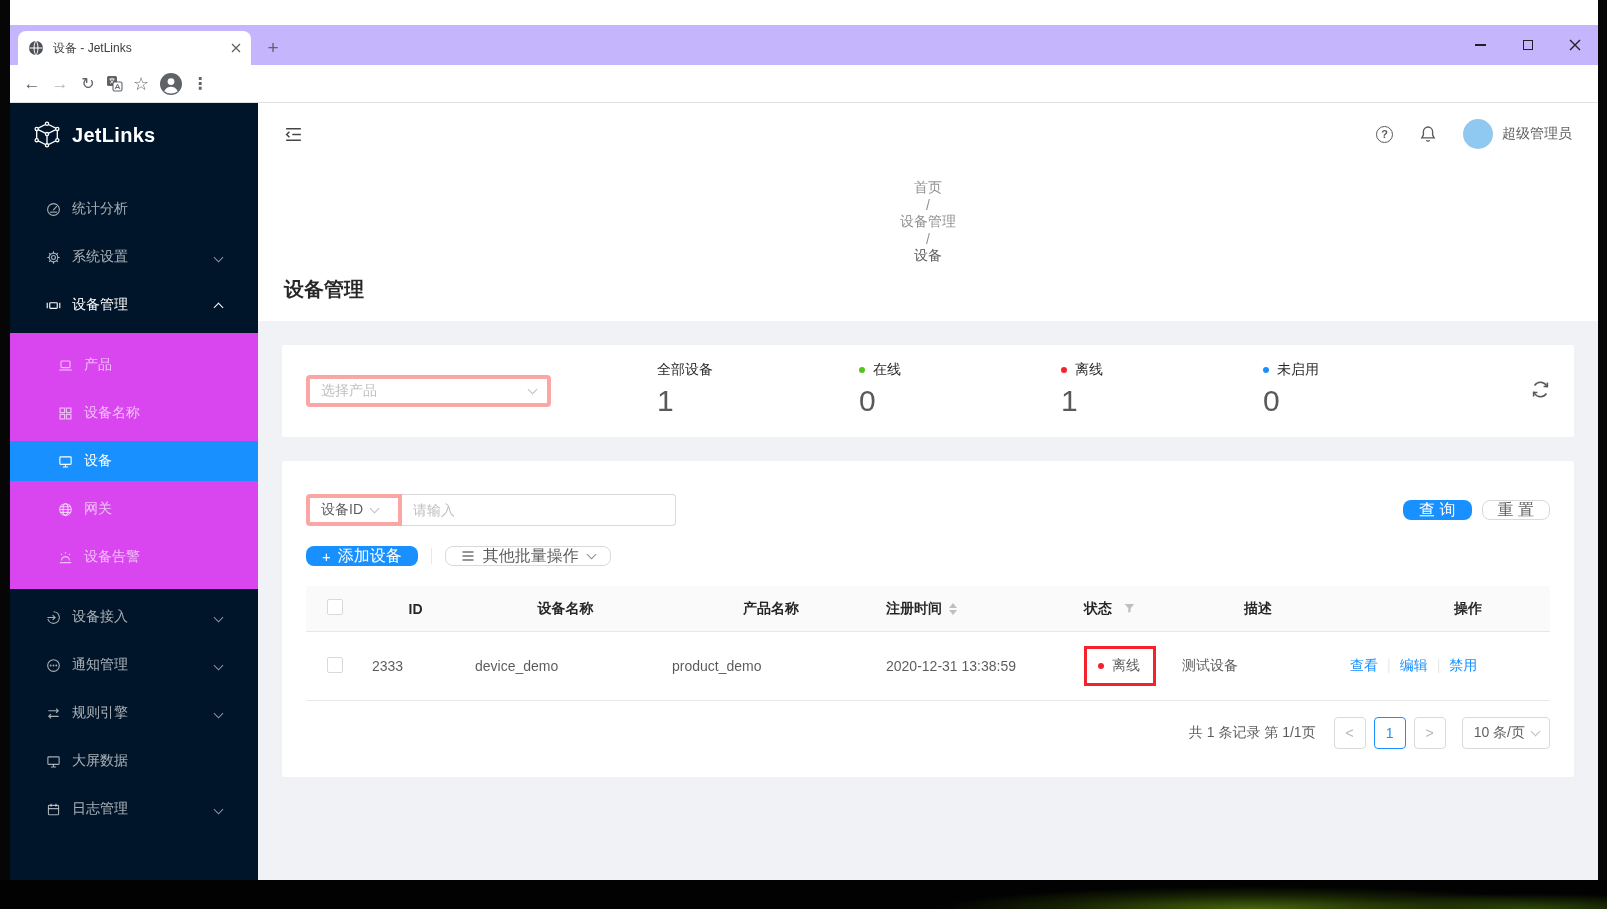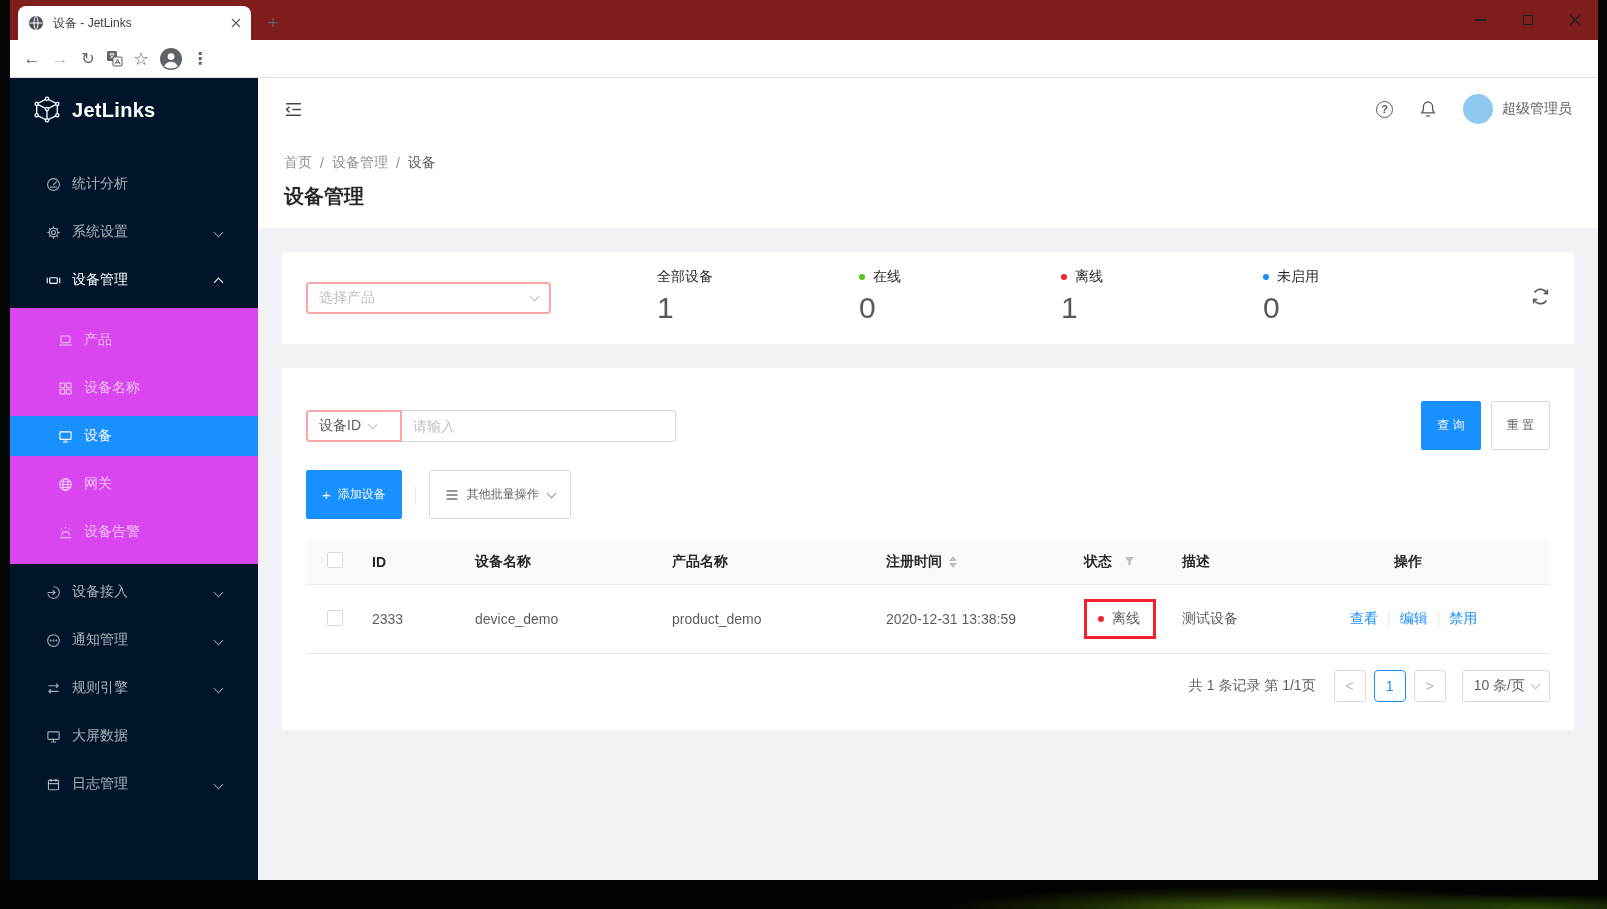--- a/index.html
+++ b/index.html
@@ -7,21 +7,21 @@
     font-family:"Liberation Sans","DejaVu Sans",sans-serif; font-size:14px; }
   body { background:#060606; position:relative; }
   .desktop-glow { position:absolute; left:0; top:880px; width:1607px; height:29px;
     background:radial-gradient(ellipse 420px 30px at 78% 100%, #47660d 0%, rgba(40,60,5,.55) 45%, transparent 75%),
                radial-gradient(ellipse 260px 22px at 95% 100%, #2c4a08 0%, transparent 70%), #020202; }
 
   
   .window { position:absolute; left:10px; top:0; width:1588px; height:887px;
     display:flex; flex-direction:column; background:#fff; }
 
-  .tabbar { height:40px; background:#7f1d1d; display:flex; align-items:flex-end; position:relative; flex:0 0 auto; }
+  .tabbar { height:40px; background:#c4b5fd; display:flex; align-items:flex-end; position:relative; flex:0 0 auto;margin-top:25px; }
   .tab { margin-left:8px; width:233px; height:34px; background:#fff; border-radius:8px 8px 0 0;
     display:flex; align-items:center; padding:0 10px; }
   .tab-title { flex:1; margin-left:9px; font-size:12px; color:#3c4043; white-space:nowrap; overflow:hidden; }
   .icon-btn { display:flex; align-items:center; justify-content:center; cursor:pointer; }
   .newtab { width:28px; height:28px; margin:0 0 4px 8px; border-radius:50%; color:#5f6368; font-size:19px; }
   .newtab::before { content:"+"; line-height:1; }
   .win-controls { position:absolute; right:0; top:0; height:40px; display:flex; }
   .win-btn { width:47px; height:40px; display:flex; align-items:center; justify-content:center; color:#202124; }
   .min-glyph { width:11px; height:1.4px; background:#202124; display:inline-block; }
   .max-glyph { width:10px; height:10px; border:1.4px solid #202124; display:inline-block; }
@@ -68,31 +68,31 @@
   .topbar-right { margin-left:auto; display:flex; align-items:center; }
   .help-ic { width:17px; height:17px; border:1.4px solid #595959; border-radius:50%; color:#595959;
     font-size:11px; display:flex; align-items:center; justify-content:center; font-weight:bold; }
   .help-ic::before { content:"?"; }
   .bell-wrap { margin-left:26px; color:#595959; }
   .user { display:flex; align-items:center; margin-left:26px; }
   .user-avatar { width:30px; height:30px; border-radius:50%; background:#8fc9f1; }
   .user-name { margin-left:9px; color:rgba(0,0,0,.65); }
 
   .pageheader { background:#fff; padding:14px 26px 18px; flex:0 0 auto; }
-  .breadcrumb { font-size:14px; color:rgba(0,0,0,.45); display:flex; align-items:center; }
+  .breadcrumb { font-size:14px; color:rgba(0,0,0,.45); display:flex; align-items:center;flex-direction:column; }
   .bc-sep { margin:0 8px; }
   .bc-current { color:rgba(0,0,0,.65); }
   .page-title { margin-top:11px; font-size:20px; font-weight:700; color:rgba(0,0,0,.85); }
 
   .content { flex:1; padding:24px; overflow:hidden; }
   .card { background:#fff; border-radius:2px; }
 
   
   .stats-card { padding:16px 24px; display:flex; align-items:center; }
-  .select { height:32px; border:2px solid #fca5a5; border-radius:4px; background:#fff;
+  .select { height:32px; border:4px solid #fca5a5; border-radius:4px; background:#fff;
     display:flex; align-items:center; padding:0 11px; cursor:pointer; }
   .sel-placeholder { color:#bfbfbf; }
   .sel-chev { width:7px; height:7px; border-right:1.3px solid #bfbfbf; border-bottom:1.3px solid #bfbfbf;
     transform:rotate(45deg); margin-left:auto; margin-top:-3px; }
   .product-select { width:245px; }
   .stats-row { flex:1; display:flex; margin-left:106px; align-items:center; }
   .stat { width:202px; }
   .stat-label { color:rgba(0,0,0,.85); display:flex; align-items:center; }
   .dot { width:6px; height:6px; border-radius:50%; display:inline-block; margin-right:8px; }
   .dot.green { background:#52c41a; } .dot.red { background:#f5222d; } .dot.blue { background:#1890ff; }
@@ -103,33 +103,33 @@
   .table-card { margin-top:24px; padding:24px 24px 28px; }
   .filter-row { display:flex; align-items:center;margin-top:9px; }
   .compound { display:flex; }
   .field-select { width:96px; border-radius:4px 0 0 4px; color:rgba(0,0,0,.65); }
   .field-select .sel-chev { margin-left:8px; }
   .field-input { width:274px; height:32px; border:1px solid #d9d9d9; border-left:none;
     border-radius:0 4px 4px 0; padding:0 11px; font-size:14px; color:rgba(0,0,0,.65);
     font-family:"Liberation Sans","DejaVu Sans",sans-serif; outline:none; }
   .field-input::placeholder { color:#bfbfbf; }
   .filter-btns { margin-left:auto; display:flex; gap:10px; }
-  .btn { height:49px; border-radius:2px; padding:0 15px; font-size:12px; cursor:pointer;
+  .btn { height:20px; border-radius:8px; padding:0 15px; font-size:16px; cursor:pointer;
     display:inline-flex; align-items:center; justify-content:center; border:1px solid transparent; }
   .btn-primary { background:#1890ff; color:#fff; }
   .btn-default { background:#fff; border-color:#d9d9d9; color:rgba(0,0,0,.65); }
   .plus-ic { margin-right:7px; font-size:15px; }
   .plus-ic::before { content:"+"; }
   .action-row { margin-top:20px; display:flex; align-items:center; }
   .vdiv { width:1px; height:16px; background:#e8e8e8; margin:0 13px; }
   .batch-btn svg { margin-right:8px; }
   .batch-btn .sel-chev { margin-left:9px; border-color:rgba(0,0,0,.45); }
 
   table { width:100%; border-collapse:collapse; margin-top:20px; font-size:14px; }
-  thead th { background:#fafafa; text-align:left; padding:13px 8px; color:rgba(0,0,0,.85);
+  thead th { background:#fafafa; text-align:center; padding:13px 8px; color:rgba(0,0,0,.85);
     font-weight:600; border-bottom:1px solid #e8e8e8; }
   tbody td { padding:14px 8px; border-bottom:1px solid #e8e8e8; color:rgba(0,0,0,.65); }
   .th-inner { display:flex; align-items:center; }
   .checkbox { width:16px; height:16px; border:1px solid #d9d9d9; border-radius:2px; background:#fff; display:inline-block; cursor:pointer; }
   .col-check { width:58px; text-align:center; }
   .sorter { display:inline-flex; flex-direction:column; margin-left:7px; }
   .caret-up { width:0; height:0; border-left:4px solid transparent; border-right:4px solid transparent; border-bottom:5px solid #bfbfbf; }
   .caret-down { width:0; height:0; border-left:4px solid transparent; border-right:4px solid transparent; border-top:5px solid #bfbfbf; margin-top:2px; }
   .filter-ic { margin-left:12px; display:inline-flex; }
   .status-box { display:inline-flex; align-items:center; border:3px solid #f5222d; padding:8px 13px 8px 11px; }

